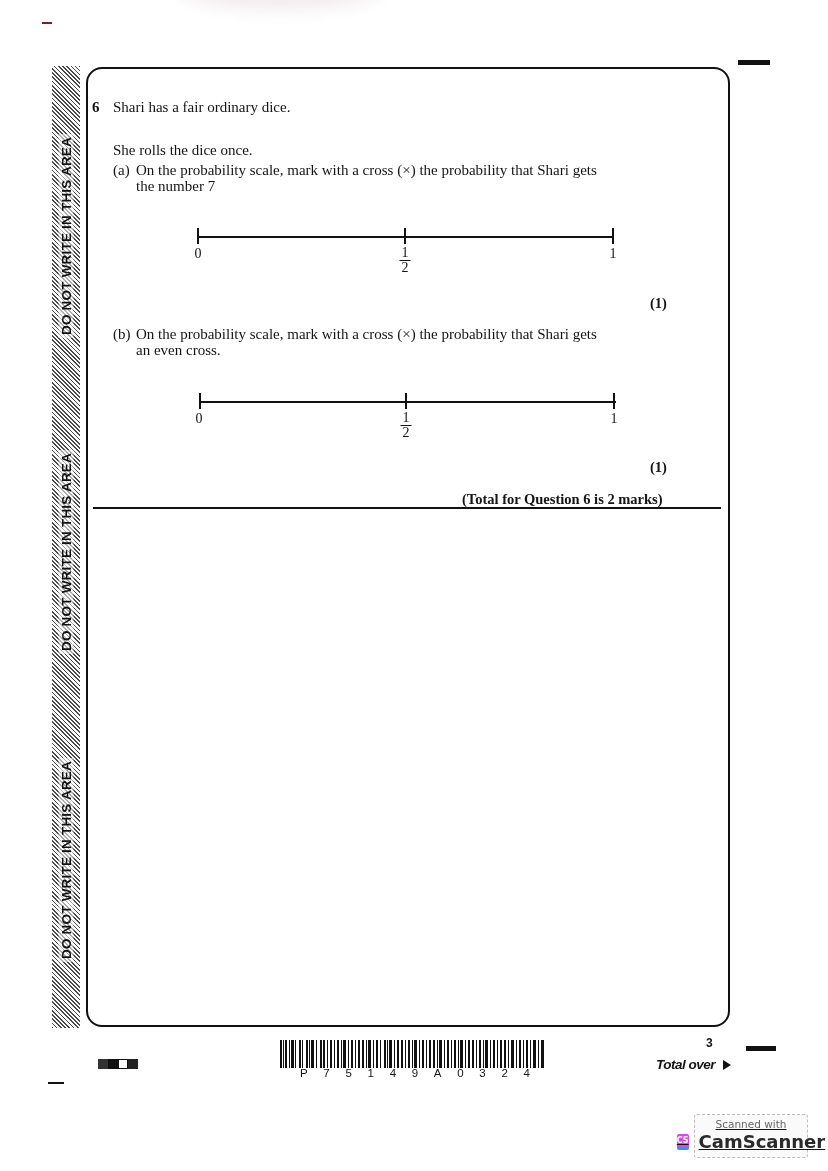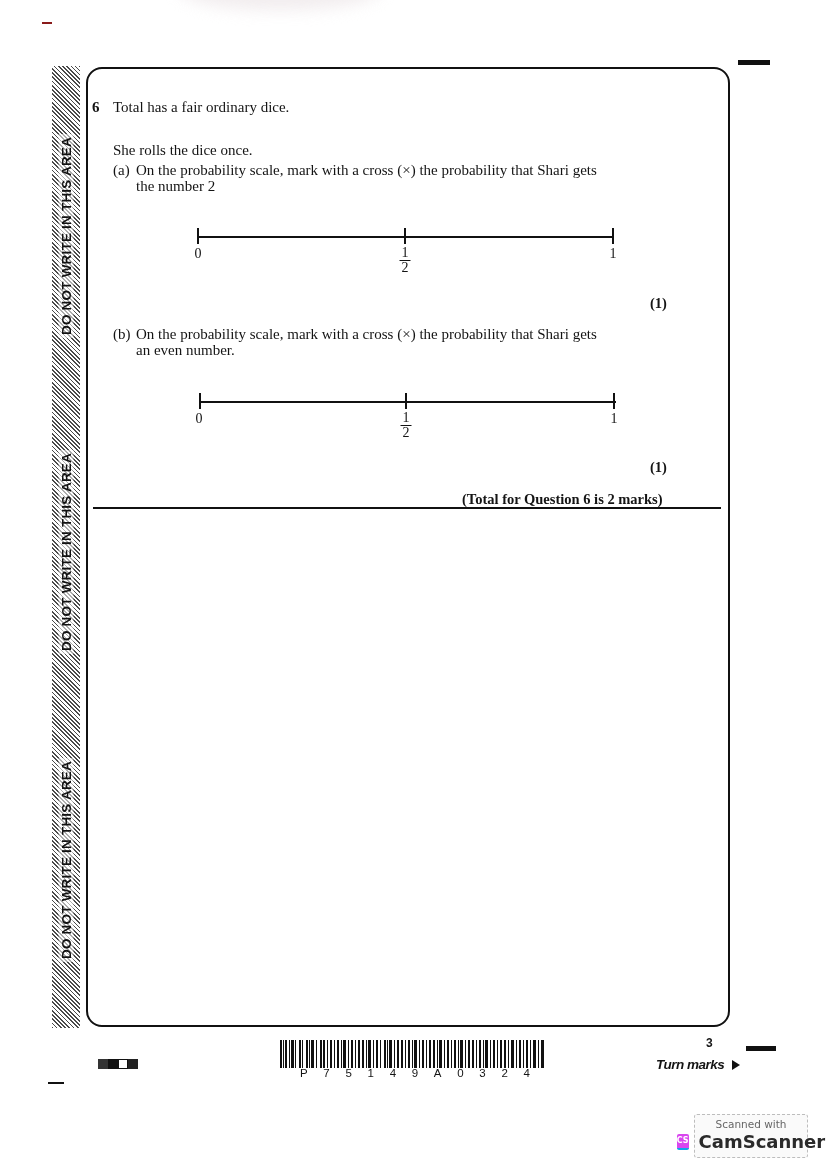--- a/index.html
+++ b/index.html
@@ -45,21 +45,21 @@
     .page-num { position: absolute; left: 706px; top: 1036px; font-family: "Liberation Sans", "DejaVu Sans", sans-serif; font-weight: bold; font-size: 12px; }
     .turn-over { position: absolute; left: 656px; top: 1057px; font-family: "Liberation Sans", "DejaVu Sans", sans-serif; font-style: italic; font-weight: bold; font-size: 13.5px; letter-spacing: -0.5px; }
     .turn-arrow { display: inline-block; width: 0; height: 0; border-top: 5px solid transparent; border-bottom: 5px solid transparent; border-left: 8px solid #111; margin-left: 8px; vertical-align: middle; }
     .sq-code { position: absolute; left: 98px; top: 1059px; height: 10px; display: flex; }
     .sq-code span { width: 10px; height: 10px; display: block; }
     .barcode { position: absolute; left: 280px; top: 1040px; width: 264px; height: 28px; }
     .barcode-text { position: absolute; left: 300px; top: 1067px; width: 230px; display: flex; justify-content: space-between; font-family: "Liberation Sans", "DejaVu Sans", sans-serif; font-size: 11.5px; }
     .badge {
       position: absolute; left: 694px; top: 1114px; width: 112px; height: 42px;
       border: 1px dashed #bdbdbd; border-radius: 3px; background: #fafafa;
-      font-family: "DejaVu Sans", "Liberation Sans", sans-serif; text-align: center;
+      font-family: "DejaVu Sans", "Liberation Sans", sans-serif; text-align: center; text-decoration: underline;
     }
     .badge .top { font-size: 10.5px; color: #666; margin-top: 3px; }
     .badge .bottom { display: flex; align-items: center; justify-content: center; margin-top: 1px; }
     .badge .logo { width: 16px; height: 14px; background: #d946ef; border-bottom: 2px solid #0ea5e9; color: #fff; font-size: 8px; font-weight: bold; line-height: 14px; border-radius: 2px; margin-right: 10px; }
     .badge .brand { font-size: 18px; color: #2a2a2a; font-weight: bold; }
   </style>
 </head>
 <body>
 
 <div class="scan-shadow"></div>
@@ -70,45 +70,45 @@
 <div class="corner-mark" style="left:48px;top:1082px;width:16px;height:2px;"></div>
 
 <div class="hatch"></div>
 <div class="hatch-label" style="top:236px;">DO NOT WRITE IN THIS AREA</div>
 <div class="hatch-label" style="top:552px;">DO NOT WRITE IN THIS AREA</div>
 <div class="hatch-label" style="top:860px;">DO NOT WRITE IN THIS AREA</div>
 
 <div class="frame"></div>
 
 <div class="text qnum" style="left:92px;top:99px;">6</div>
-<div class="text" style="left:113px;top:99px;">Total has a fair ordinary dice.</div>
+<div class="text" style="left:113px;top:99px;">Shari has a fair ordinary dice.</div>
 <div class="text" style="left:113px;top:130px;margin-top:12px;">She rolls the dice once.</div>
 
 <div class="text" style="left:113px;top:162px;">(a)</div>
 <div class="text" style="left:136px;top:162px;">On the probability scale, mark with a cross (×) the probability that Shari gets</div>
-<div class="text" style="left:136px;top:178px;">the number 2</div>
+<div class="text" style="left:136px;top:178px;">the number 7</div>
 
 <div class="scale" style="left:197px;top:228px;width:417px;">
   <div class="axis"></div>
   <div class="tick" style="left:0;"></div>
   <div class="tick" style="left:207px;"></div>
   <div class="tick" style="left:415px;"></div>
   <div class="lab" style="left:1px;">0</div>
   <div class="frac" style="left:208px;">
     <span class="num">1</span>
     <span class="den">2</span>
   </div>
   <div class="lab" style="left:416px;">1</div>
 </div>
 
 <div class="marks" style="left:650px;top:295px;">(1)</div>
 
 <div class="text" style="left:113px;top:326px;">(b)</div>
 <div class="text" style="left:136px;top:326px;">On the probability scale, mark with a cross (×) the probability that Shari gets</div>
-<div class="text" style="left:136px;top:342px;">an even number.</div>
+<div class="text" style="left:136px;top:342px;">an even cross.</div>
 
 <div class="scale" style="left:199px;top:393px;width:417px;">
   <div class="axis"></div>
   <div class="tick" style="left:0;"></div>
   <div class="tick" style="left:206px;"></div>
   <div class="tick" style="left:414px;"></div>
   <div class="lab" style="left:0px;">0</div>
   <div class="frac" style="left:207px;">
     <span class="num">1</span>
     <span class="den">2</span>
@@ -216,21 +216,21 @@
   <span>9</span>
   <span>A</span>
   <span>0</span>
   <span>3</span>
   <span>2</span>
   <span>4</span>
 </div>
 
 <div class="page-num">3</div>
 <div class="turn-over">
-  <span>Turn marks</span><span class="turn-arrow"></span>
+  <span>Total over</span><span class="turn-arrow"></span>
 </div>
 
 <div class="badge">
   <div class="top">Scanned with</div>
   <div class="bottom">
     <span class="logo">CS</span>
     <span class="brand">CamScanner</span>
   </div>
 </div>
 

